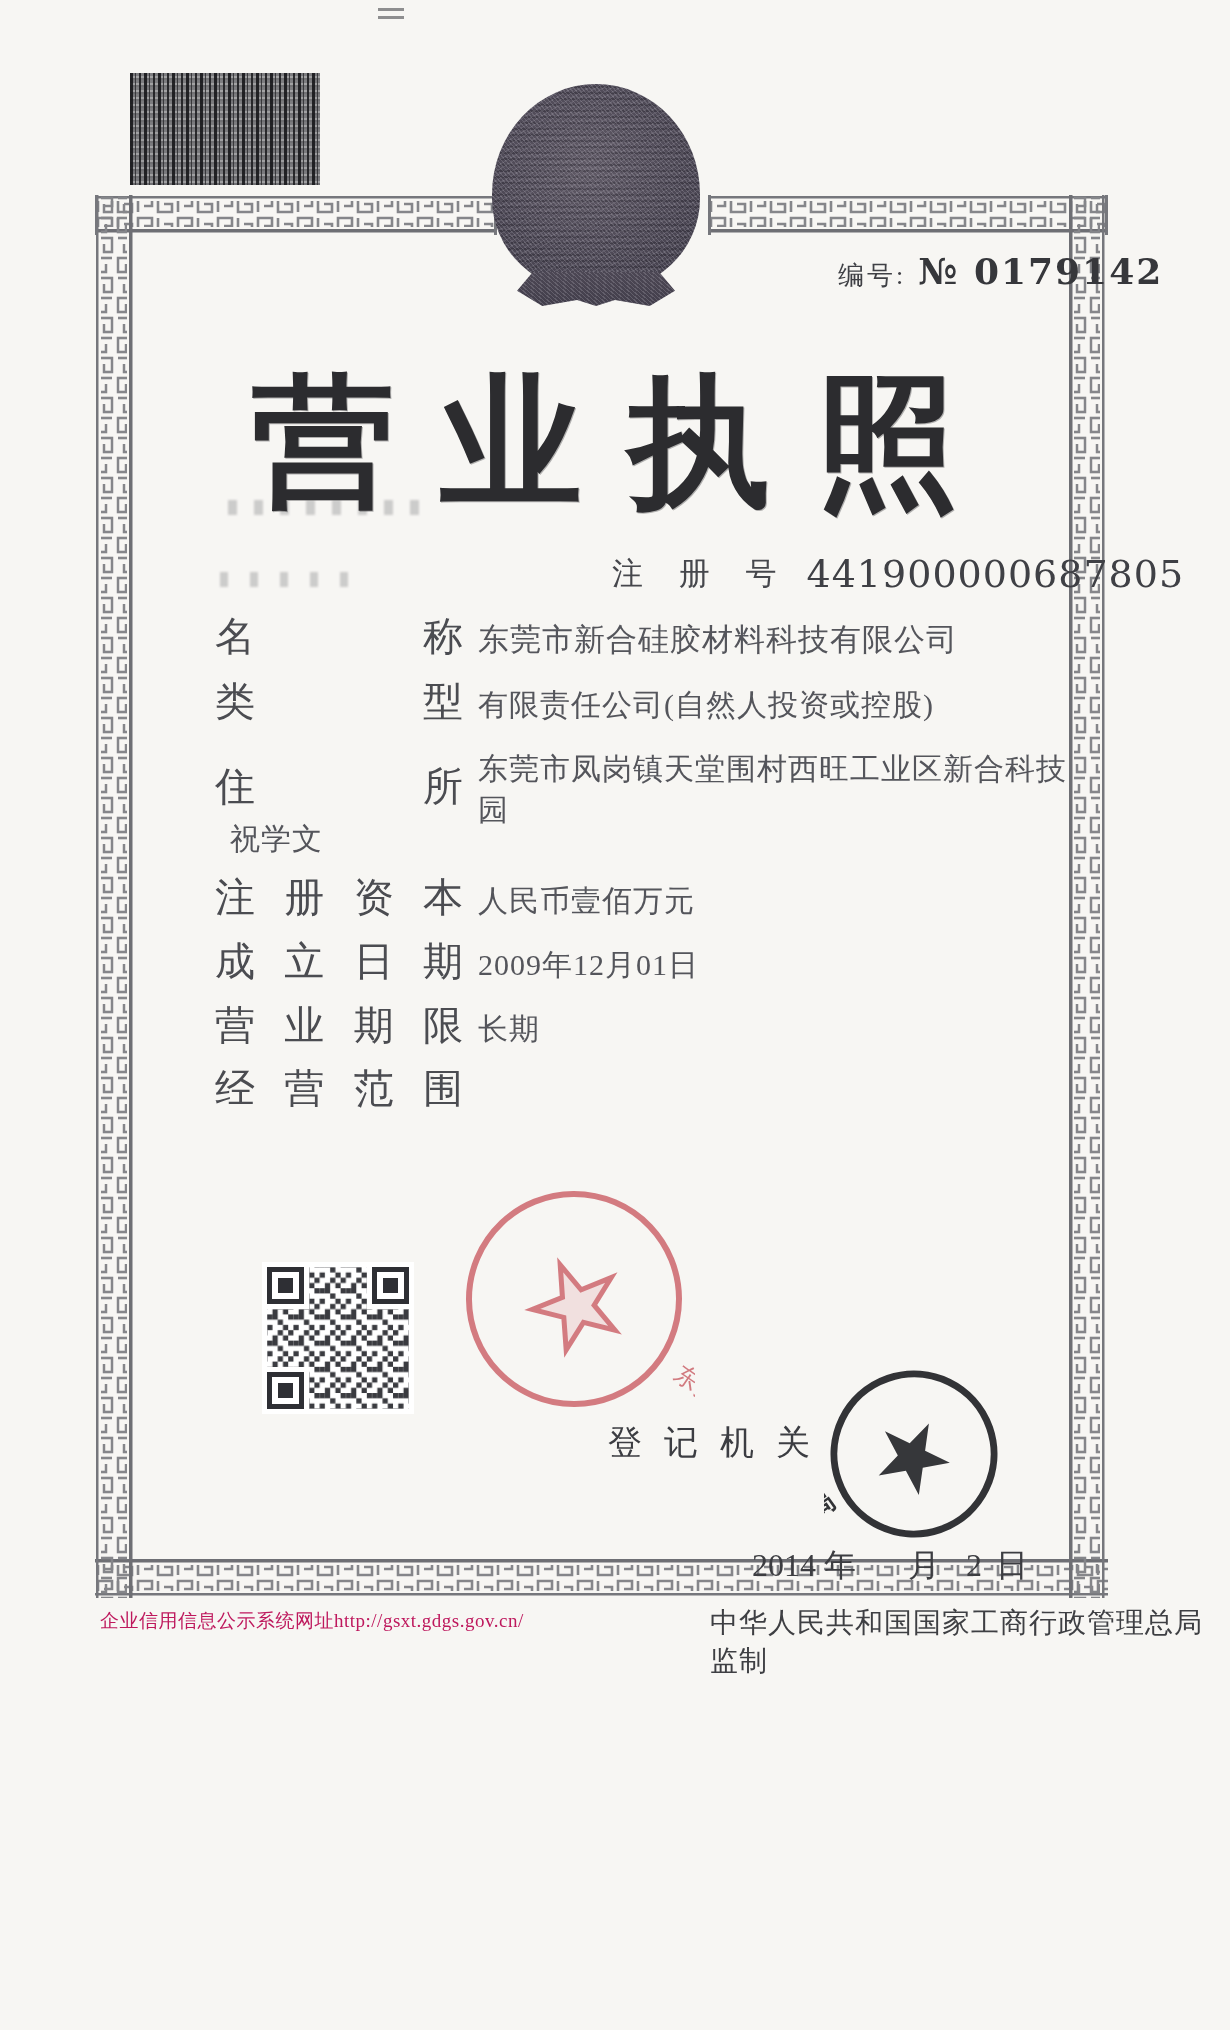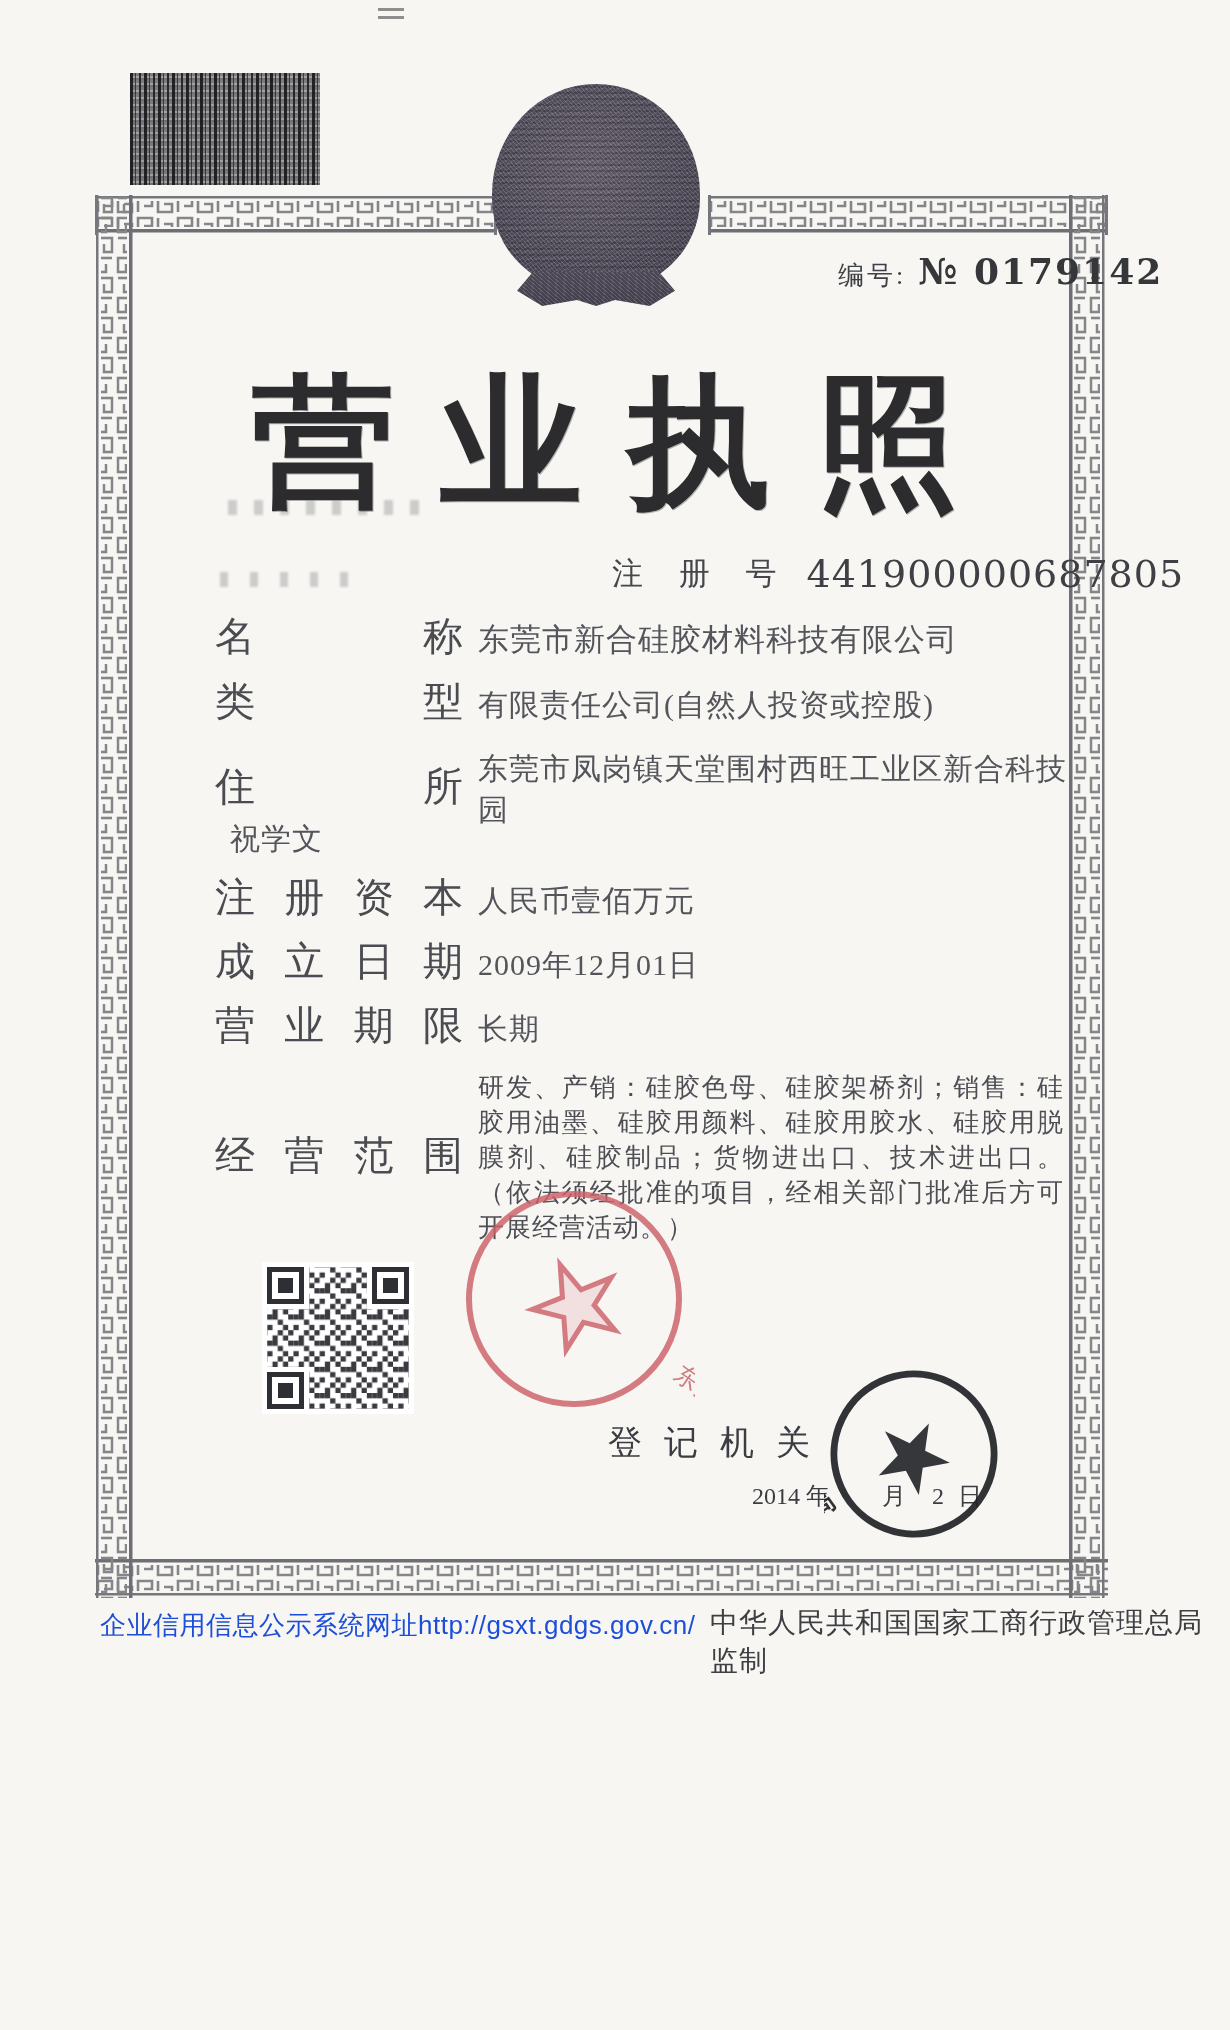--- a/index.html
+++ b/index.html
@@ -95,27 +95,27 @@
   .qr { left:262px; top:1262px; width:152px; height:152px; z-index:4; }
   .qr svg { width:100%; height:100%; }
 
   
   .company-seal { left:453px; top:1178px; width:242px; height:242px; z-index:6; }
   .registry-seal { left:824px; top:1364px; width:180px; height:180px; z-index:6; }
   .company-seal svg,.registry-seal svg { width:100%; height:100%; }
 
   
   .registrar { left:608px; top:1420px; font-size:34px; color:#3c3d42; letter-spacing:22px; z-index:4; }
-  .issue-date { left:752px; top:1480px; display:flex; align-items:baseline; font-size:24px; color:#3c3d41; z-index:5; }
+  .issue-date { left:752px; top:1544px; display:flex; align-items:baseline; font-size:32px; color:#3c3d41; z-index:5; }
   .issue-date .dp1 { margin-left:52px; }
   .issue-date .dp2 { margin-left:26px; }
   .issue-date .dp3 { margin-left:14px; }
 
   
-  .footer-left { left:100px; top:1608px; font-size:26px; color:#1d4ed8; letter-spacing:.5px; z-index:4; font-family:Liberation Sans, sans-serif; }
+  .footer-left { left:100px; top:1608px; font-size:19px; color:#be185d; letter-spacing:.5px; z-index:4; font-family:Liberation Serif, serif; }
   .footer-right { left:710px; top:1604px; font-size:28px; color:#3e3f43; letter-spacing:1px; z-index:4; }
 
   
   .artifact { filter:blur(1px); opacity:.3; z-index:2; }
   .mark-top { left:378px; top:5px; width:26px; height:18px; opacity:.55; filter:blur(.4px);
     background:linear-gradient(transparent 3px,#3a3a3e 3px 6px,transparent 6px 11px,#3a3a3e 11px 14px,transparent 14px); }
   .pencil-1 { left:228px; top:500px; width:200px; height:15px;
     background:repeating-linear-gradient(90deg,#6d6d72 0 9px,transparent 9px 26px); }
   .pencil-2 { left:220px; top:572px; width:150px; height:15px;
     background:repeating-linear-gradient(90deg,#6d6d72 0 8px,transparent 8px 30px); }
@@ -244,21 +244,20 @@
 <div class="field-row r5">
   <span class="field-label">成立日期</span>
   <span class="field-value">2009年12月01日</span>
 </div>
 <div class="field-row r6">
   <span class="field-label">营业期限</span>
   <span class="field-value">长期</span>
 </div>
 <div class="field-row r7">
   <span class="field-label">经营范围</span>
-  <span class="field-value">研发、产销：硅胶色母、硅胶架桥剂；销售：硅胶用油墨、硅胶用颜料、硅胶用胶水、硅胶用脱膜剂、硅胶制品；货物进出口、技术进出口。（依法须经批准的项目，经相关部门批准后方可开展经营活动。）</span>
 </div>
 
 <div class="abs qr">
   <svg viewBox="0 0 29 29" shape-rendering="crispEdges">
     <rect width="29" height="29" fill="#ffffff"></rect>
     <rect x="1" y="1" width="27" height="27" fill="url(#qrt)"></rect>
     <rect x="0" y="0" width="9" height="9" fill="#ffffff"></rect>
     <rect x="20" y="0" width="9" height="9" fill="#ffffff"></rect>
     <rect x="0" y="20" width="9" height="9" fill="#ffffff"></rect>
     <use href="#qrfinder" transform="translate(1 1)"></use>

